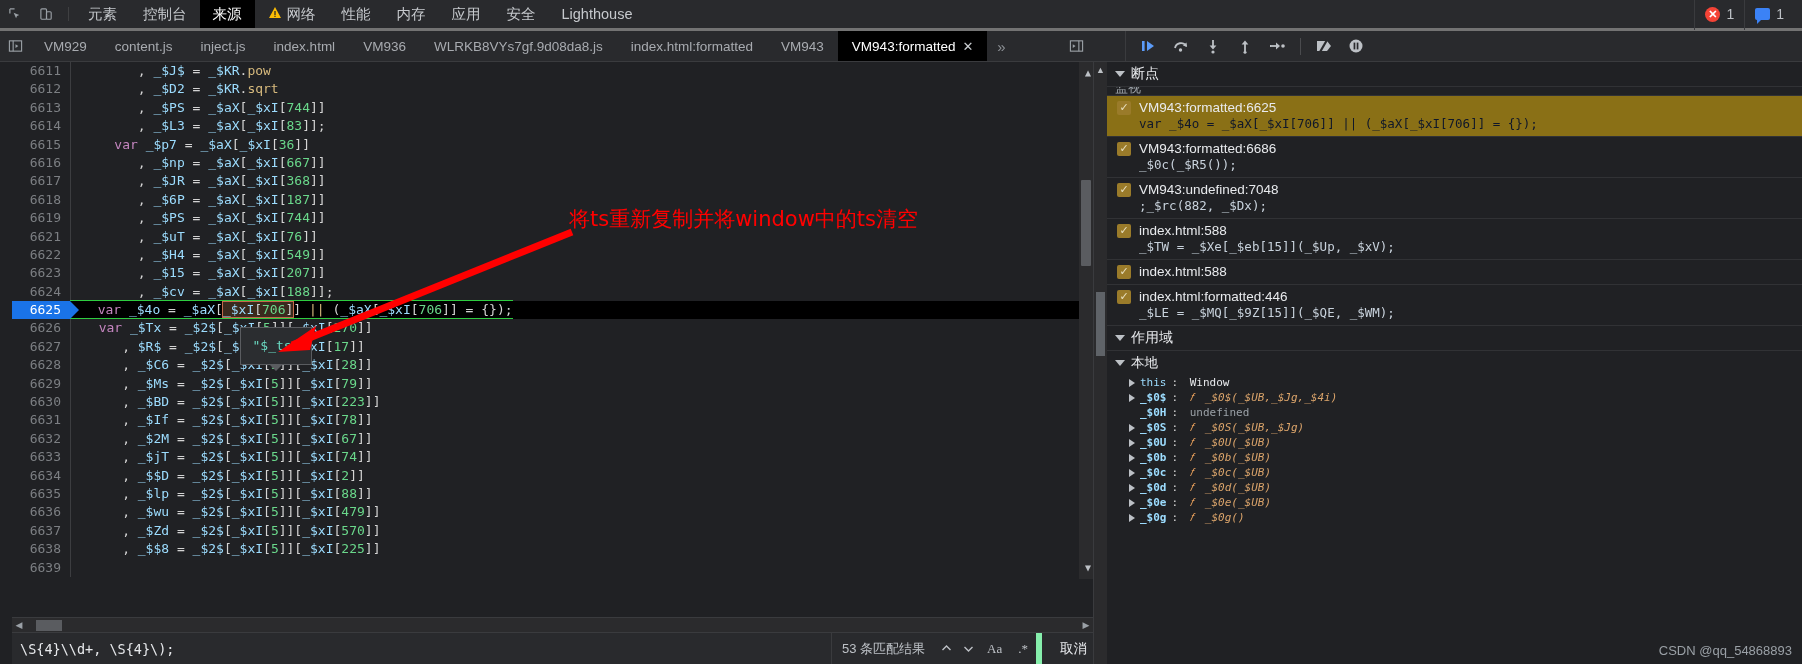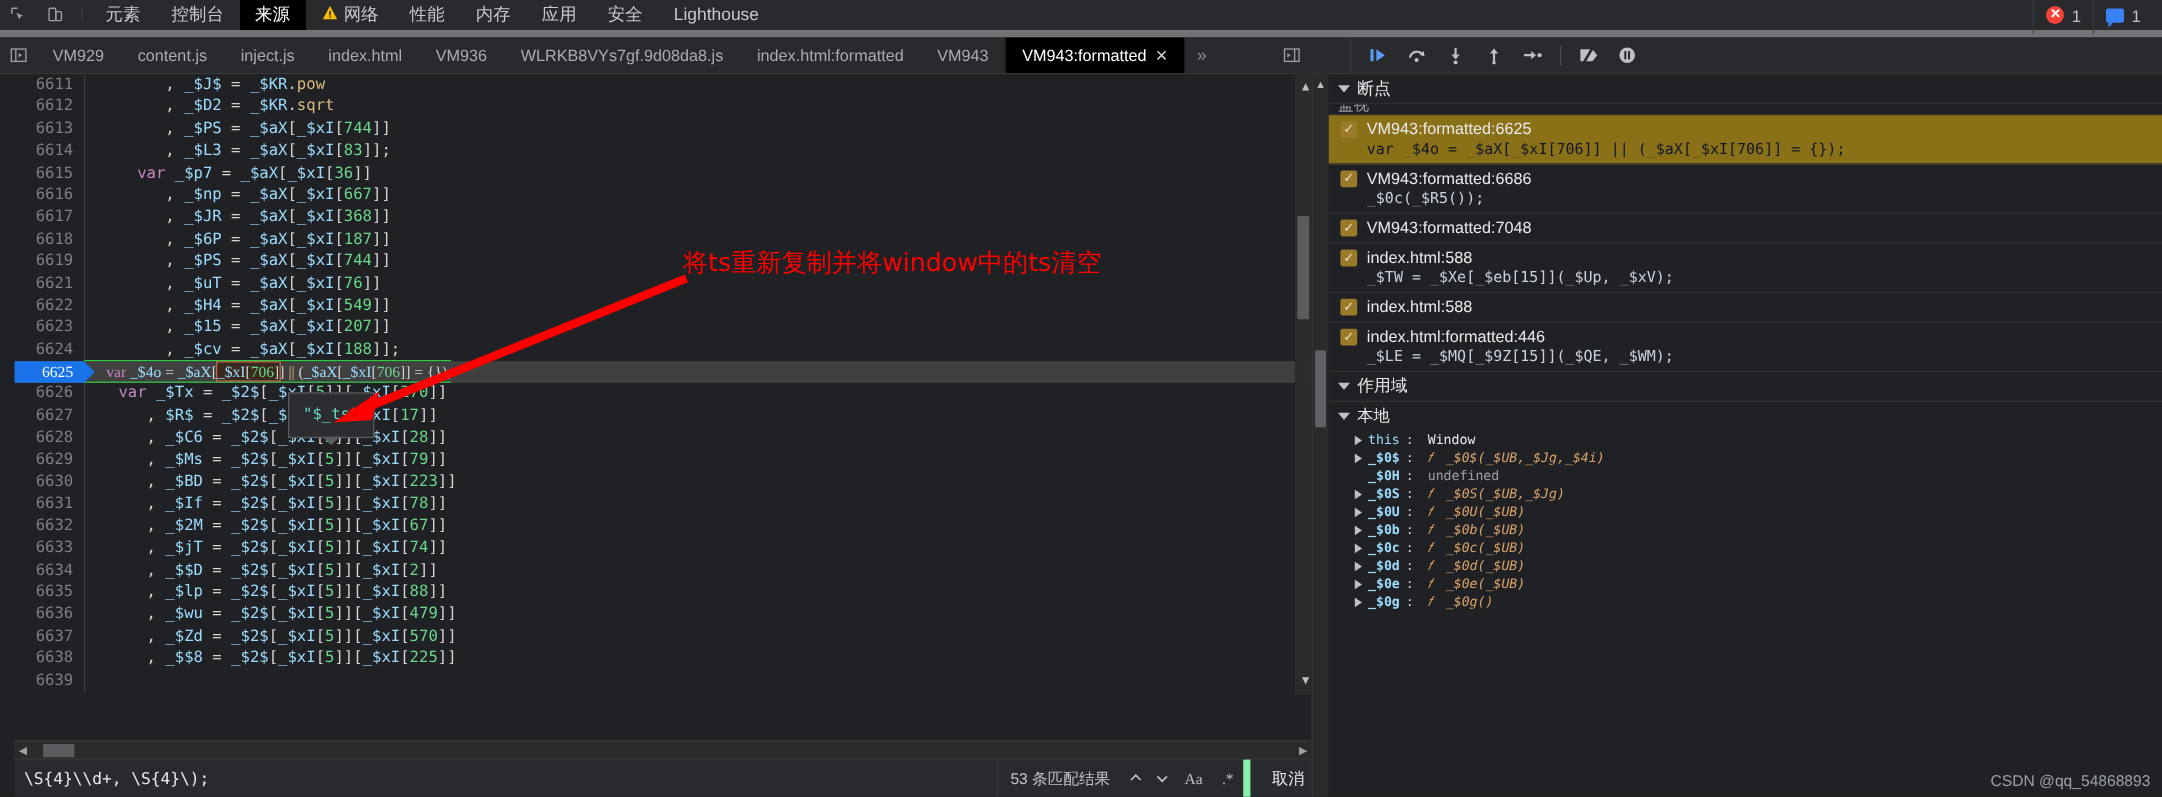--- a/index.html
+++ b/index.html
@@ -9,21 +9,21 @@
     font-family: "Liberation Sans", sans-serif;
     overflow: hidden;
   }
   .app { width: 1802px; height: 664px; display: flex; flex-direction: column; background: #202124; position: relative; }
 
   
   .topbar {
     height: 31px; min-height: 31px;
     background: #292a2d;
     display: flex; align-items: stretch;
-    border-bottom: 6px solid #737373;
+    border-bottom: 3px solid #737373;
     position: relative;
   }
   .tb-icon {
     width: 31px; display: flex; align-items: center; justify-content: center;
     color: #9aa0a6; cursor: pointer;
   }
   .tb-sep { width: 1px; background: #3f4042; margin: 7px 6px; }
   .tabs-main { display: flex; align-items: stretch; }
   .mtab {
     display: flex; align-items: center; gap: 5px;
@@ -89,21 +89,21 @@
   .editor-pane {
     width: 1093px; position: relative; background: #202124;
     display: flex; flex-direction: column; min-height: 0; padding-left: 12px;
   }
   .code-scroll {
     flex: 1; position: relative; overflow: hidden;
     font-family: "DejaVu Sans Mono", monospace;
     font-size: 13px; line-height: 18.4px;
   }
   .cline { display: flex; height: 18.4px; white-space: pre; }
-  .cline.hl { background: #404040; font-family: Liberation Serif, serif; }
+  .cline.hl { background: #000000; }
   .lnum {
     width: 58px; min-width: 58px; text-align: right; padding-right: 9px;
     color: #7c7f83; user-select: none;
   }
   .cline.hl .lnum {
     background: #1a73e8; color: #ffffff; position: relative;
   }
   .cline.hl .lnum::after{
     content:""; position:absolute; right:-9px; top:0;
     border-top: 9.2px solid transparent; border-bottom: 9.2px solid transparent;
@@ -558,22 +558,23 @@
           <div class="bp-row1">
             <span class="bp-cb">✓</span>
             <span class="bp-title">VM943:formatted:6686</span>
           </div>
           <div class="bp-code">_$0c(_$R5());</div>
         </div>
 
         <div class="bp-item">
           <div class="bp-row1">
             <span class="bp-cb">✓</span>
-            <span class="bp-title">VM943:formatted:7048</span>
+            <span class="bp-title">VM943:undefined:7048</span>
           </div>
+          <div class="bp-code">;_$rc(882, _$Dx);</div>
         </div>
 
         <div class="bp-item">
           <div class="bp-row1">
             <span class="bp-cb">✓</span>
             <span class="bp-title">index.html:588</span>
           </div>
           <div class="bp-code">_$TW = _$Xe[_$eb[15]](_$Up, _$xV);</div>
         </div>
 

